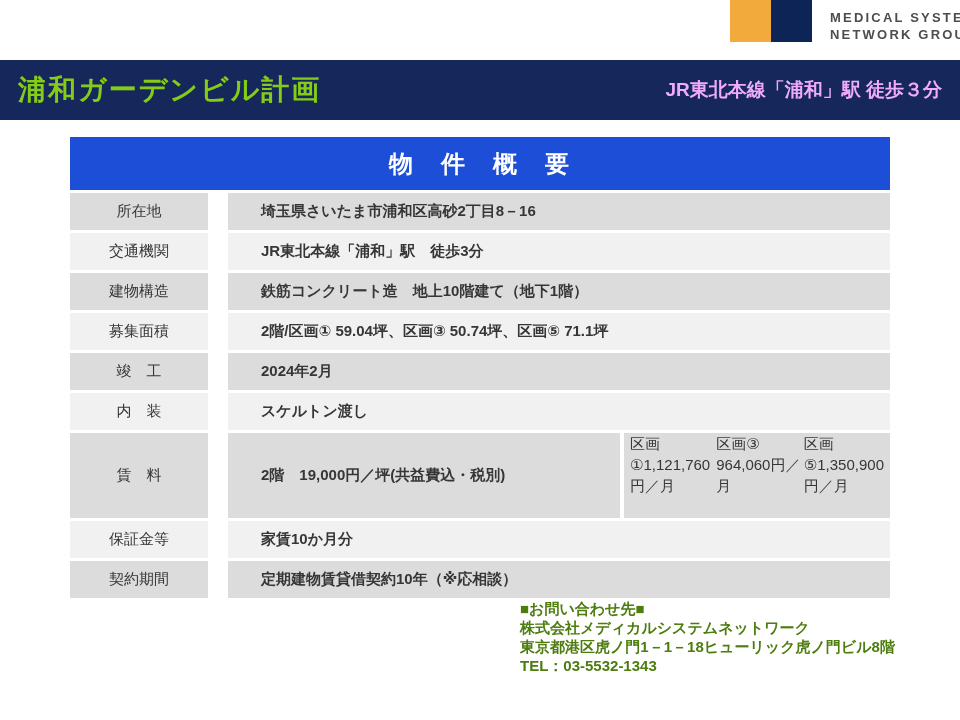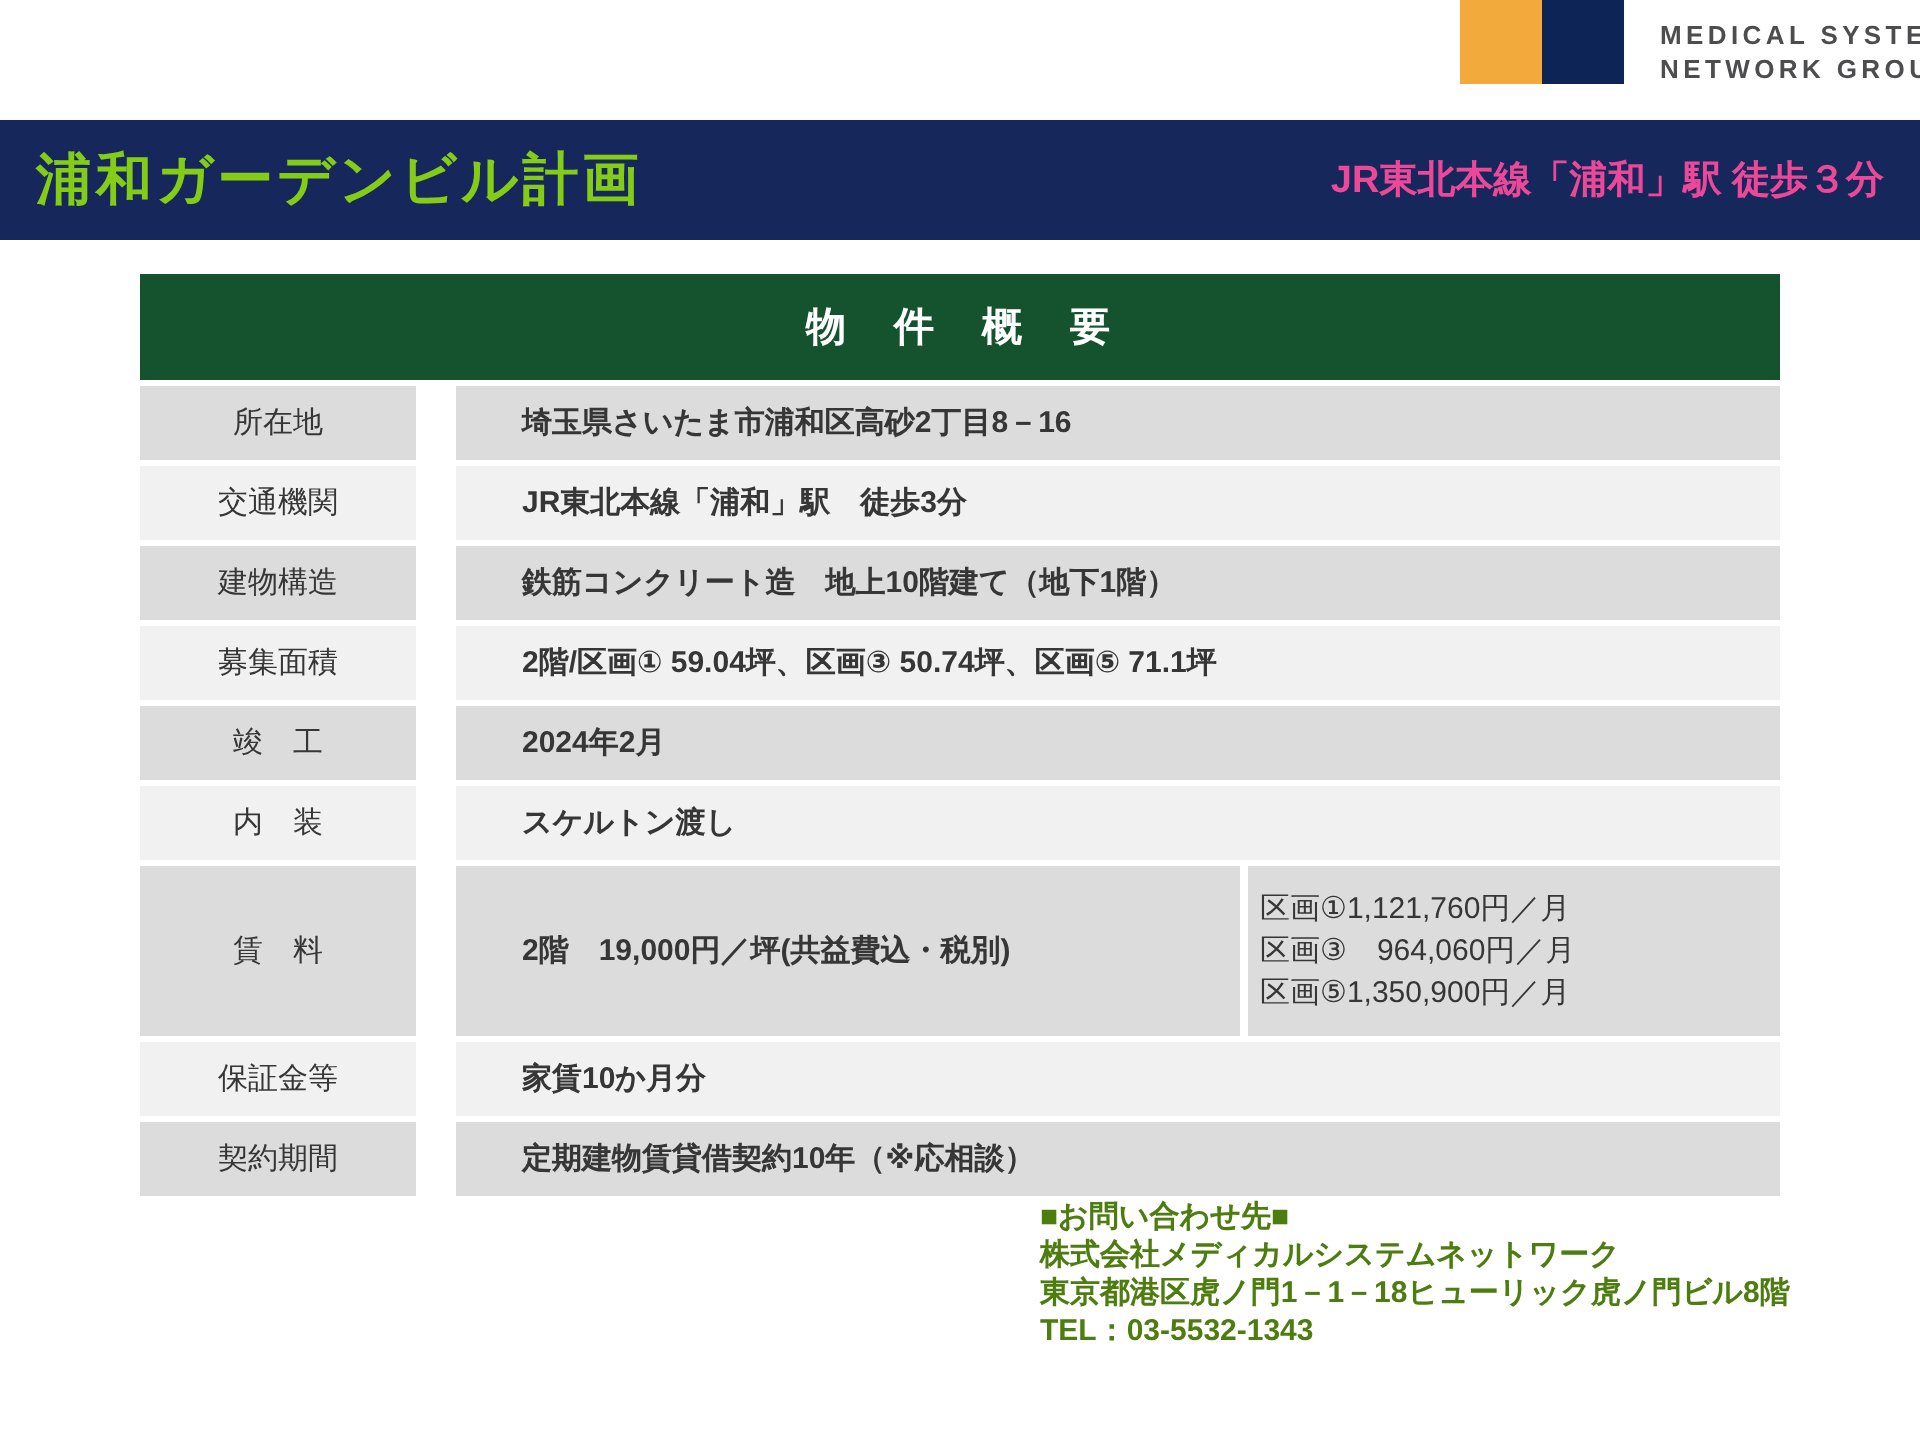--- a/index.html
+++ b/index.html
@@ -27,47 +27,47 @@
     position:absolute; left:0; top:60px; width:960px; height:60px;
     background:#16285B; box-sizing:border-box;
     display:flex; align-items:center; justify-content:space-between;
     padding:0 18px;
   }
   .band .title {
     color:#84cc16; font-weight:800; font-size:28px; letter-spacing:2px;
     white-space:nowrap; line-height:1;
   }
   .band .subtitle {
-    color:#ec4899; font-weight:700; font-size:19px; white-space:nowrap;
+    color:#f0abfc; font-weight:700; font-size:19px; white-space:nowrap;
   }
 
   
   .tbl { position:absolute; left:70px; top:137px; width:820px; }
   .tbl-header {
-    height:53px; background:#14532d; margin-bottom:3px;
+    height:53px; background:#1d4ed8; margin-bottom:3px;
     display:flex; align-items:center; justify-content:center;
-    color:#ffffff; font-size:20px; font-weight:700; letter-spacing:2px;
+    color:#ffffff; font-size:24px; font-weight:700; letter-spacing:2px;
   }
   .t-row { display:flex; margin-bottom:3px; min-height:37px; }
   .t-row .cell-label {
     width:138px; margin-right:20px; flex:none;
     display:flex; align-items:center; justify-content:center;
     font-size:15px;
   }
   .t-row .cell-value {
     flex:1; display:flex; align-items:center;
     padding-left:33px; font-size:15px; box-sizing:border-box;font-weight:bold;
   }
   .t-row.shade-a .cell-label, .t-row.shade-a .cell-value, .t-row.shade-a .cell-extra { background:#dcdcdd; }
   .t-row.shade-b .cell-label, .t-row.shade-b .cell-value, .t-row.shade-b .cell-extra { background:#f1f1f2; }
 
   .t-row.rent { height:85px; }
   .t-row.rent .cell-value { flex:none; width:392px; margin-right:4px; }
   .t-row.rent .cell-extra {
-    flex:1; display:flex; flex-direction:column; justify-content:center;
+    flex:1; display:flex; flex-direction:row; justify-content:center;
     padding-left:6px; font-size:15px; line-height:21px; box-sizing:border-box;
   }
 
   
   .contact {
     position:absolute; left:520px; top:599px;
     color:#4d7c0f; font-weight:700; font-size:15px; line-height:19px;
     white-space:nowrap;
   }
 </style>

